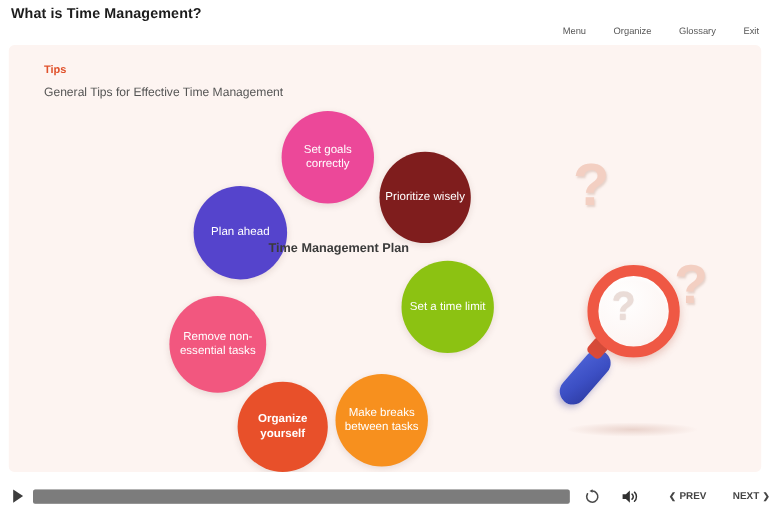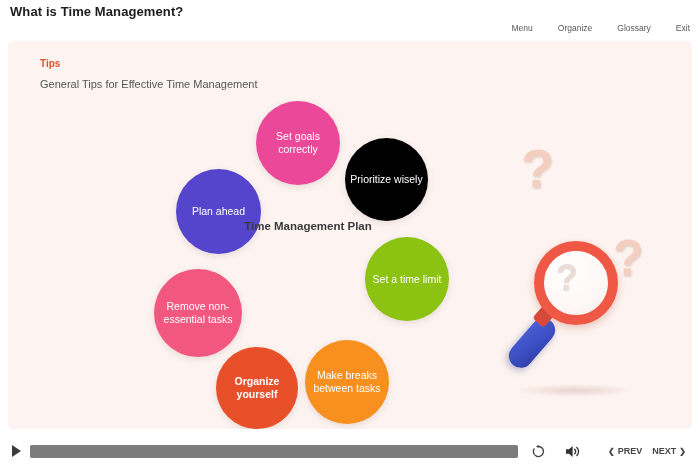--- a/index.html
+++ b/index.html
@@ -212,21 +212,21 @@
     display: flex;
     align-items: center;
     gap: 3px;
     font-size: 9px;
     font-weight: bold;
     color: #444444;
     cursor: pointer;
     white-space: nowrap;
   }
   #prev-button { margin-left: 26px; }
-  #next-button { margin-left: 10px; align-items: flex-end; }
+  #next-button { margin-left: 24px; align-items: flex-end; }
   .chev { font-size: 8px; color: #444444; }
 </style>
 </head>
 <body>
 
 <div id="top-bar">
   <div id="slide-title">What is Time Management?</div>
   <div id="top-nav">
     <span class="nav-link">Menu</span>
     <span class="nav-link">Organize</span>
@@ -239,21 +239,21 @@
 
   <div id="tips-heading">Tips</div>
   <div id="tips-subheading">General Tips for Effective Time Management</div>
 
   <div id="bubble-diagram">
 
     <div class="bubble" style="left:118px; top:10px; width:84px; height:84px; background:#ec4899;">
       <span>Set goals correctly</span>
     </div>
 
-    <div class="bubble" style="left:207px; top:47px; width:83px; height:83px; background:#000000;">
+    <div class="bubble" style="left:207px; top:47px; width:83px; height:83px; background:#7f1d1d;">
       <span>Prioritize wisely</span>
     </div>
 
     <div class="bubble" style="left:227px; top:146px; width:84px; height:84px; background:#8cc212;text-align:center;">
       <span>Set a time limit</span>
     </div>
 
     <div class="bubble" style="left:167px; top:249px; width:84px; height:84px; background:#f7901e;">
       <span>Make breaks between tasks</span>
     </div>

